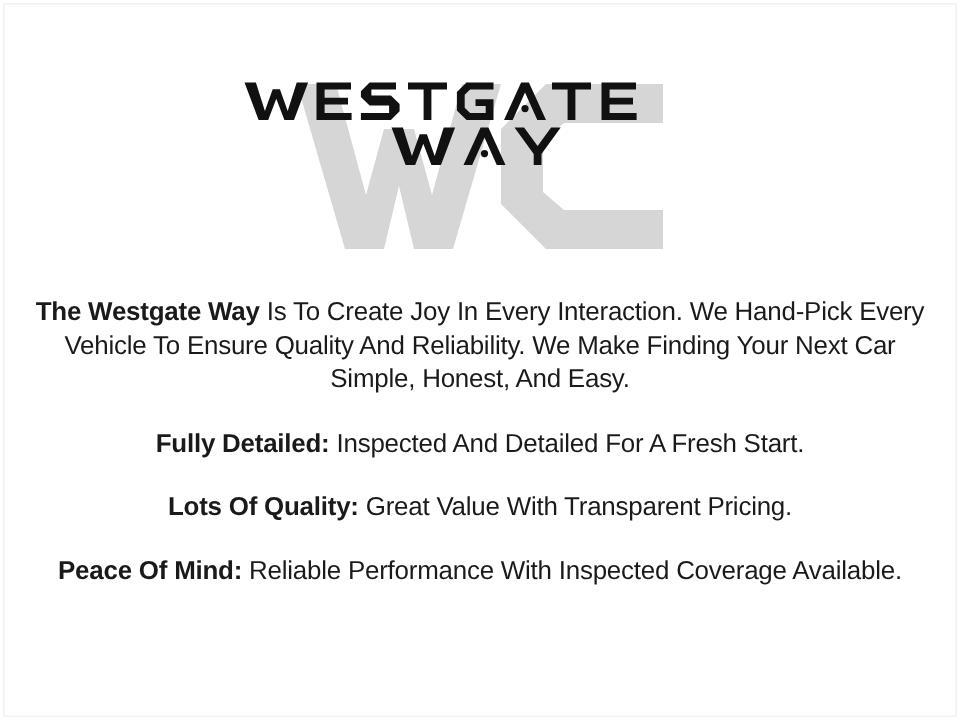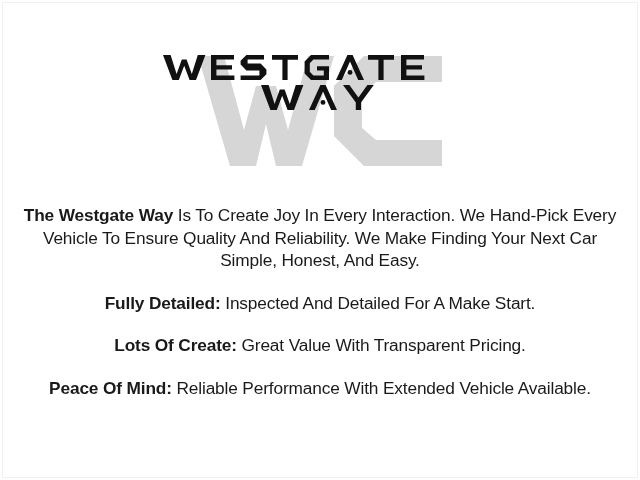--- a/index.html
+++ b/index.html
@@ -78,21 +78,21 @@
     padding: 0 14px;
     box-sizing: border-box;
     text-align: center;
     color: #1a1a1a;
   }
 
   .para {
     font-size: 17.3px;
     line-height: 22.5px;
     letter-spacing: -0.15px;
-    margin: 8px;
+    margin: 0;
     font-weight: 400;
   }
   .para + .para { margin-top: 20px; }
 
   .para b {
     font-weight: 700;
   }
 </style>
 </head>
 <body>
@@ -166,26 +166,26 @@
     </div>
   </div>
 
   <div class="copy">
 
     <p class="para">
       <b>The Westgate Way</b><span> Is To Create Joy In Every Interaction. We Hand-Pick Every Vehicle To Ensure Quality And Reliability. We Make Finding Your Next Car Simple, Honest, And Easy.</span>
     </p>
 
     <p class="para">
-      <b>Fully Detailed:</b><span> Inspected And Detailed For A Make Start.</span>
+      <b>Fully Detailed:</b><span> Inspected And Detailed For A Fresh Start.</span>
     </p>
 
     <p class="para">
-      <b>Lots Of Create:</b><span> Great Value With Transparent Pricing.</span>
+      <b>Lots Of Quality:</b><span> Great Value With Transparent Pricing.</span>
     </p>
 
     <p class="para">
-      <b>Peace Of Mind:</b><span> Reliable Performance With Extended Vehicle Available.</span>
+      <b>Peace Of Mind:</b><span> Reliable Performance With Inspected Coverage Available.</span>
     </p>
 
   </div>
 
 </div>
 
 </body></html>

